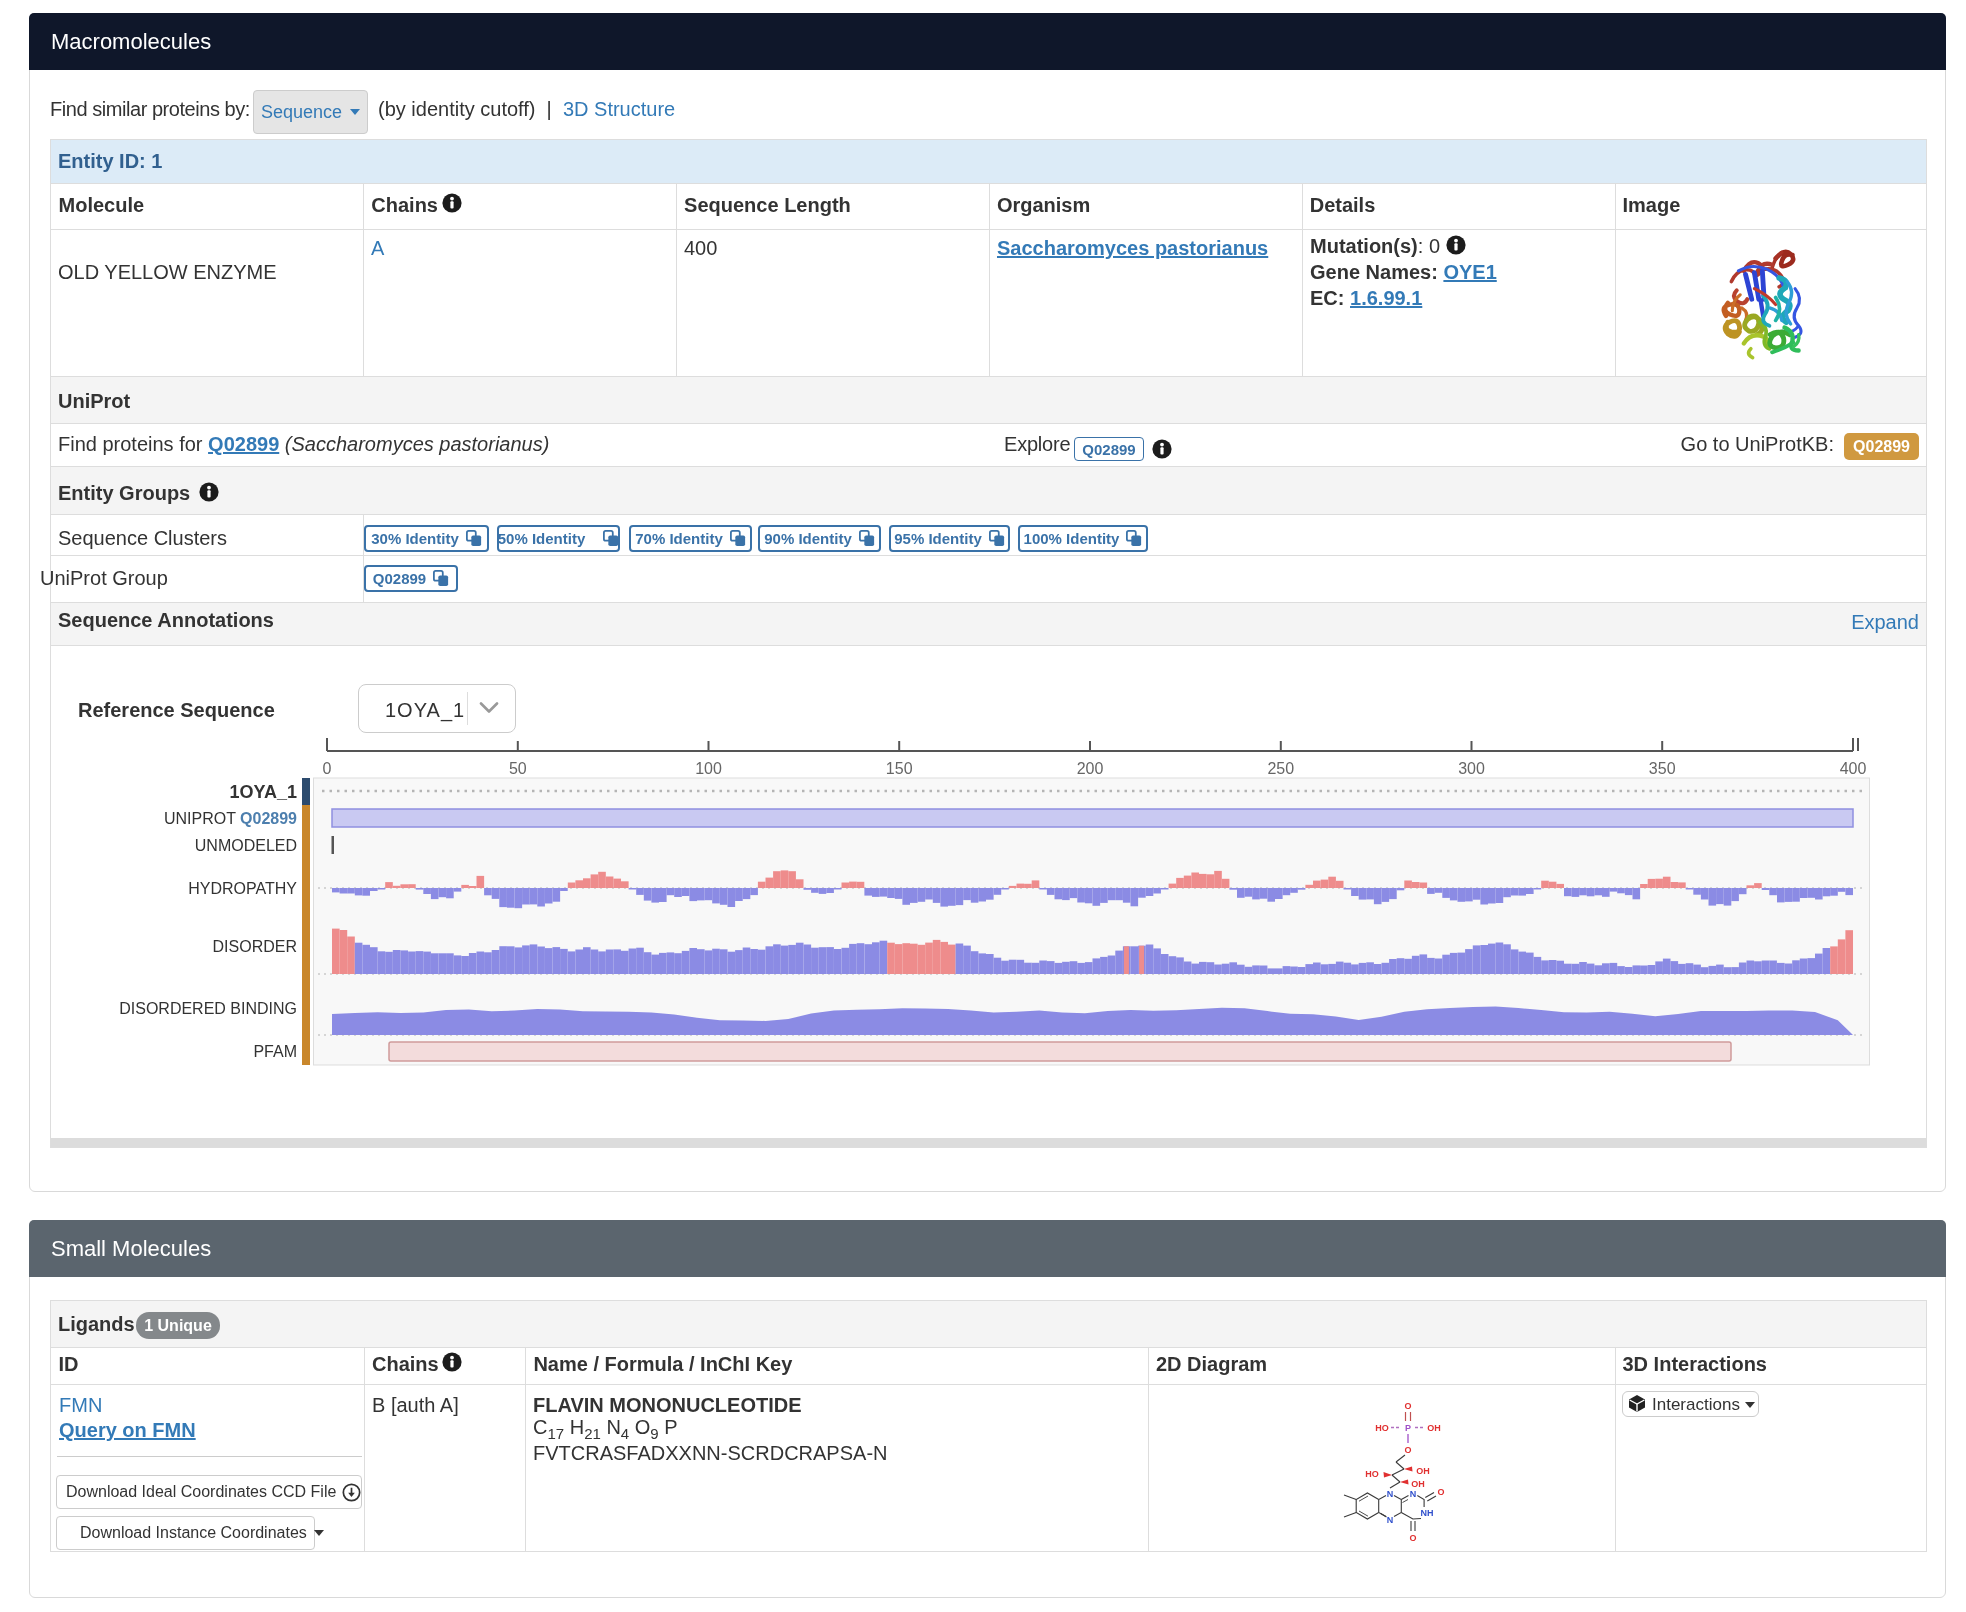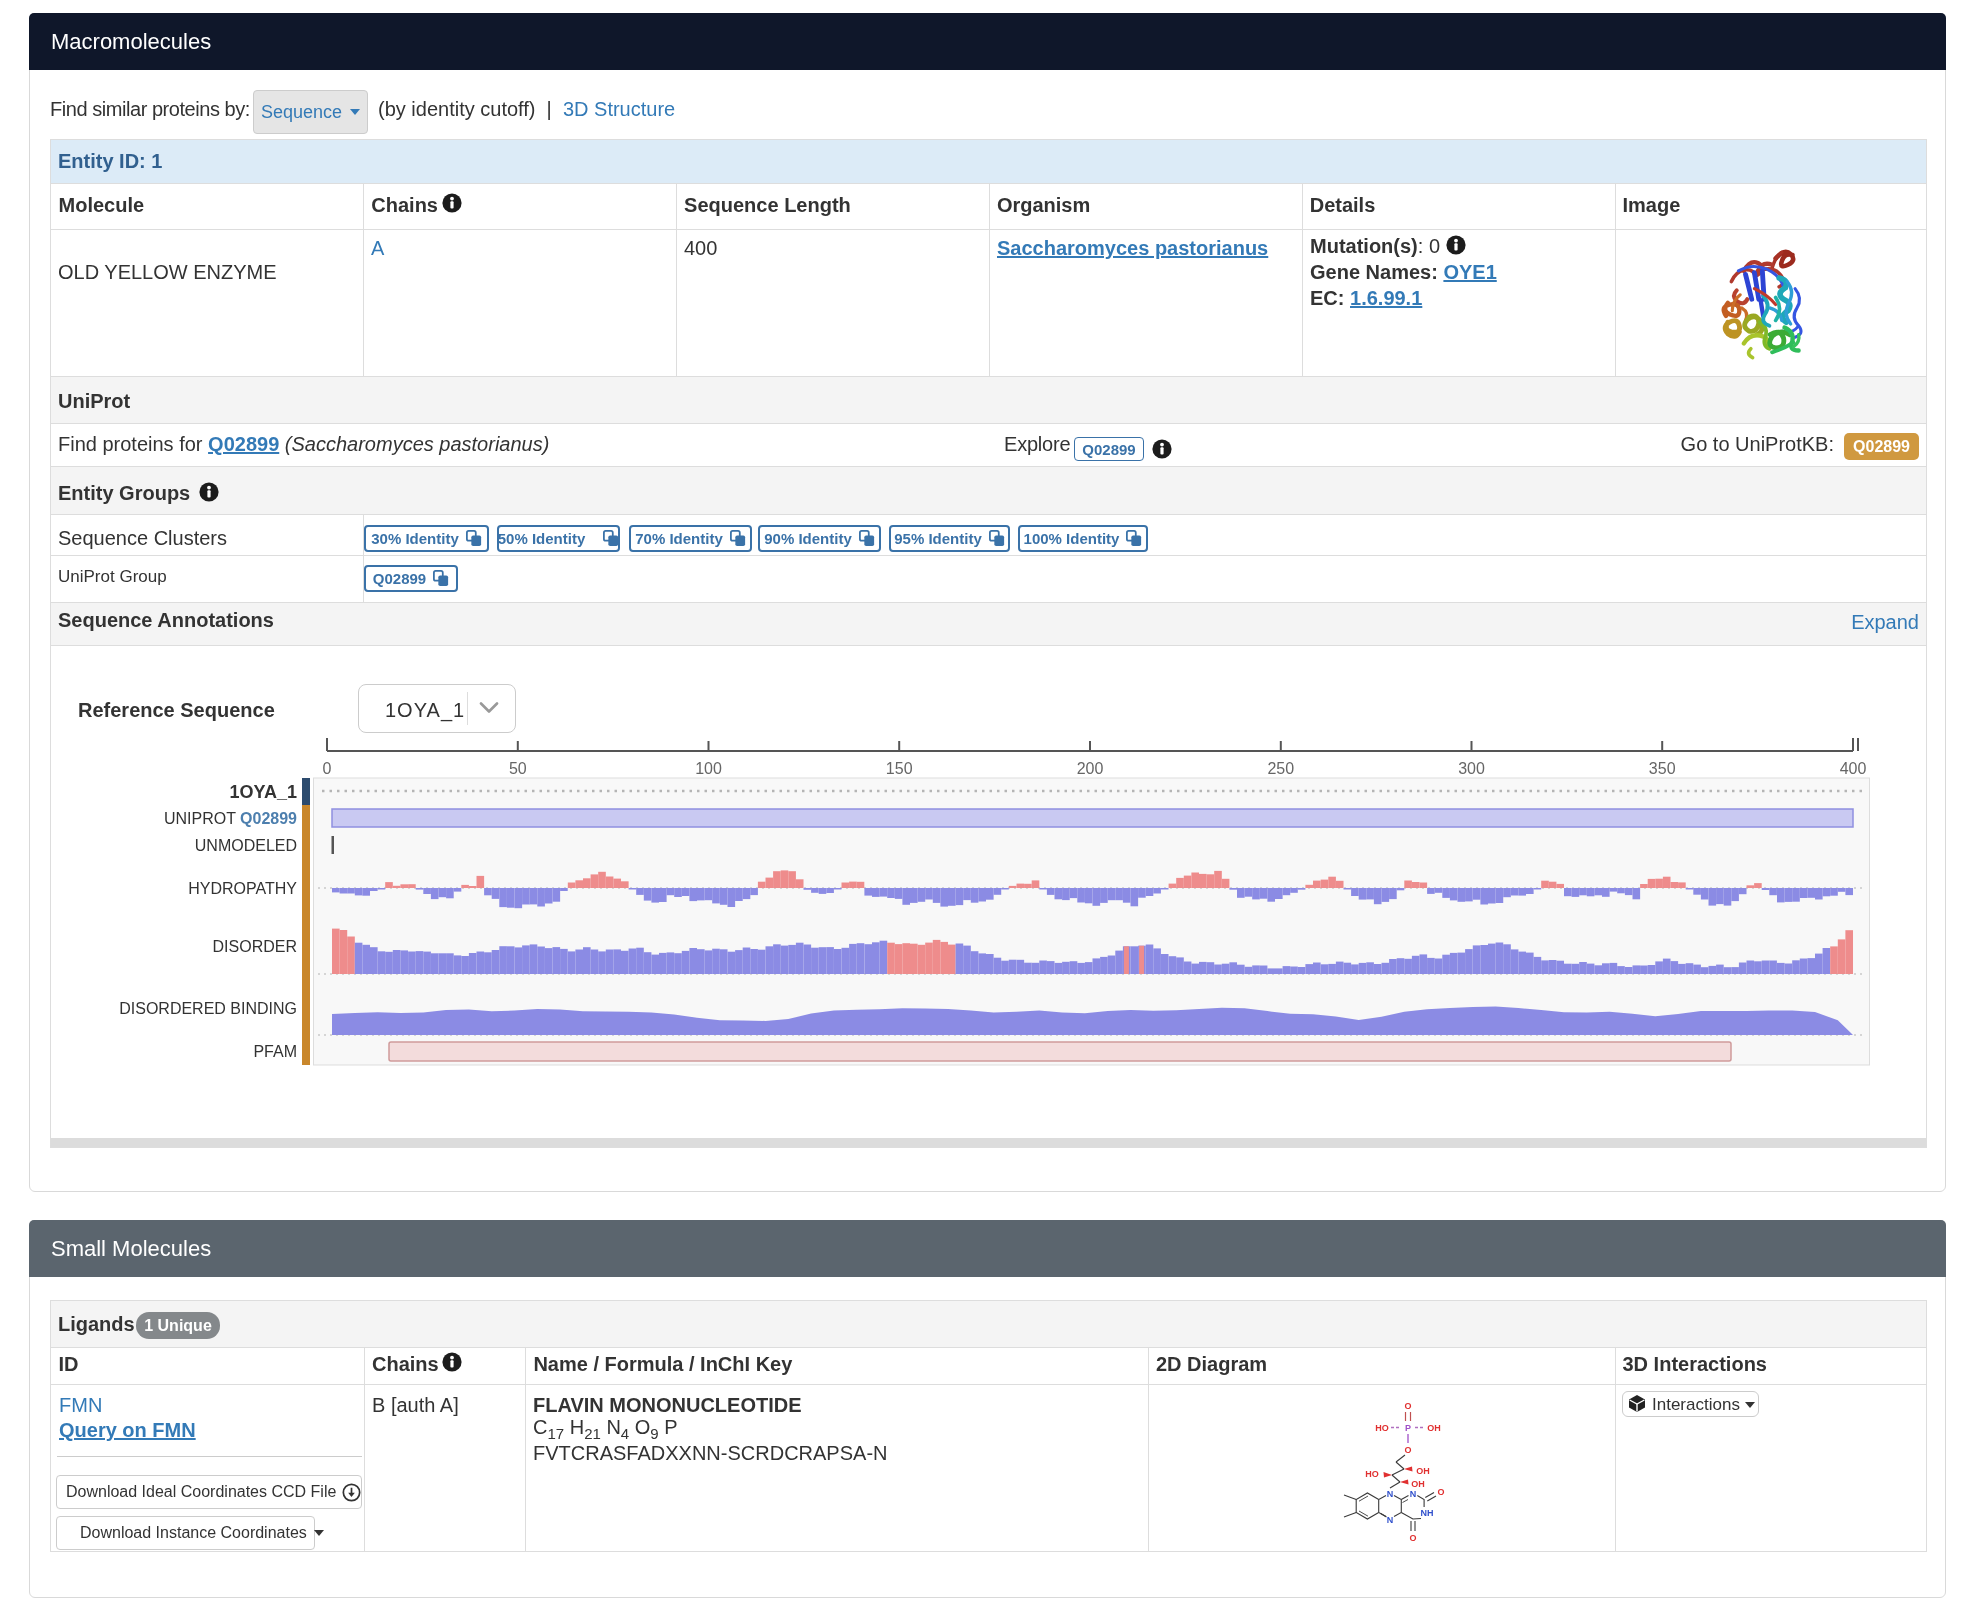--- a/index.html
+++ b/index.html
@@ -138,21 +138,21 @@
     </svg>
   </div>
 <div class="abs" style="left:1018px;top:525px;width:130px;height:27px;border:2px solid #3a72a8;border-radius:4px;display:flex;align-items:center;justify-content:center;gap:7px">
     <span style="font-size:15px;font-weight:700;color:#3a72a8;white-space:nowrap">100% Identity</span>
     <svg width="16" height="17" viewBox="0 0 18 19" style="flex:none">
       <rect x="1" y="1" width="10" height="11" rx="2" fill="none" stroke="#3a72a8" stroke-width="2"></rect>
       <rect x="6" y="6" width="11" height="12" rx="2" fill="#3a72a8"></rect>
     </svg>
   </div>
 <div class="abs" style="left:51px;top:555px;width:1875px;height:1px;background:#ddd"></div>
-<div style="position:absolute;left:58px;top:567px;font-size:17px;color:#333;white-space:nowrap;">UniProt Group</div>
+<div style="position:absolute;left:40px;top:567px;font-size:20px;color:#333;white-space:nowrap;">UniProt Group</div>
 <div class="abs" style="left:364px;top:565px;width:94px;height:27px;border:2px solid #3a72a8;border-radius:4px;display:flex;align-items:center;justify-content:center;gap:7px">
     <span style="font-size:15px;font-weight:700;color:#3a72a8;white-space:nowrap">Q02899</span>
     <svg width="16" height="17" viewBox="0 0 18 19" style="flex:none">
       <rect x="1" y="1" width="10" height="11" rx="2" fill="none" stroke="#3a72a8" stroke-width="2"></rect>
       <rect x="6" y="6" width="11" height="12" rx="2" fill="#3a72a8"></rect>
     </svg>
   </div>
 <div class="abs" style="left:51px;top:602px;width:1875px;height:44px;background:#f4f4f4;border-top:1px solid #ddd;border-bottom:1px solid #ddd"></div>
 <div style="position:absolute;left:58px;top:609px;font-size:20px;color:#333;font-weight:700;white-space:nowrap;">Sequence Annotations</div>
 <div class="abs" style="left:1700px;top:611px;width:219px;text-align:right;font-size:20px;color:#337ab7">Expand</div>

